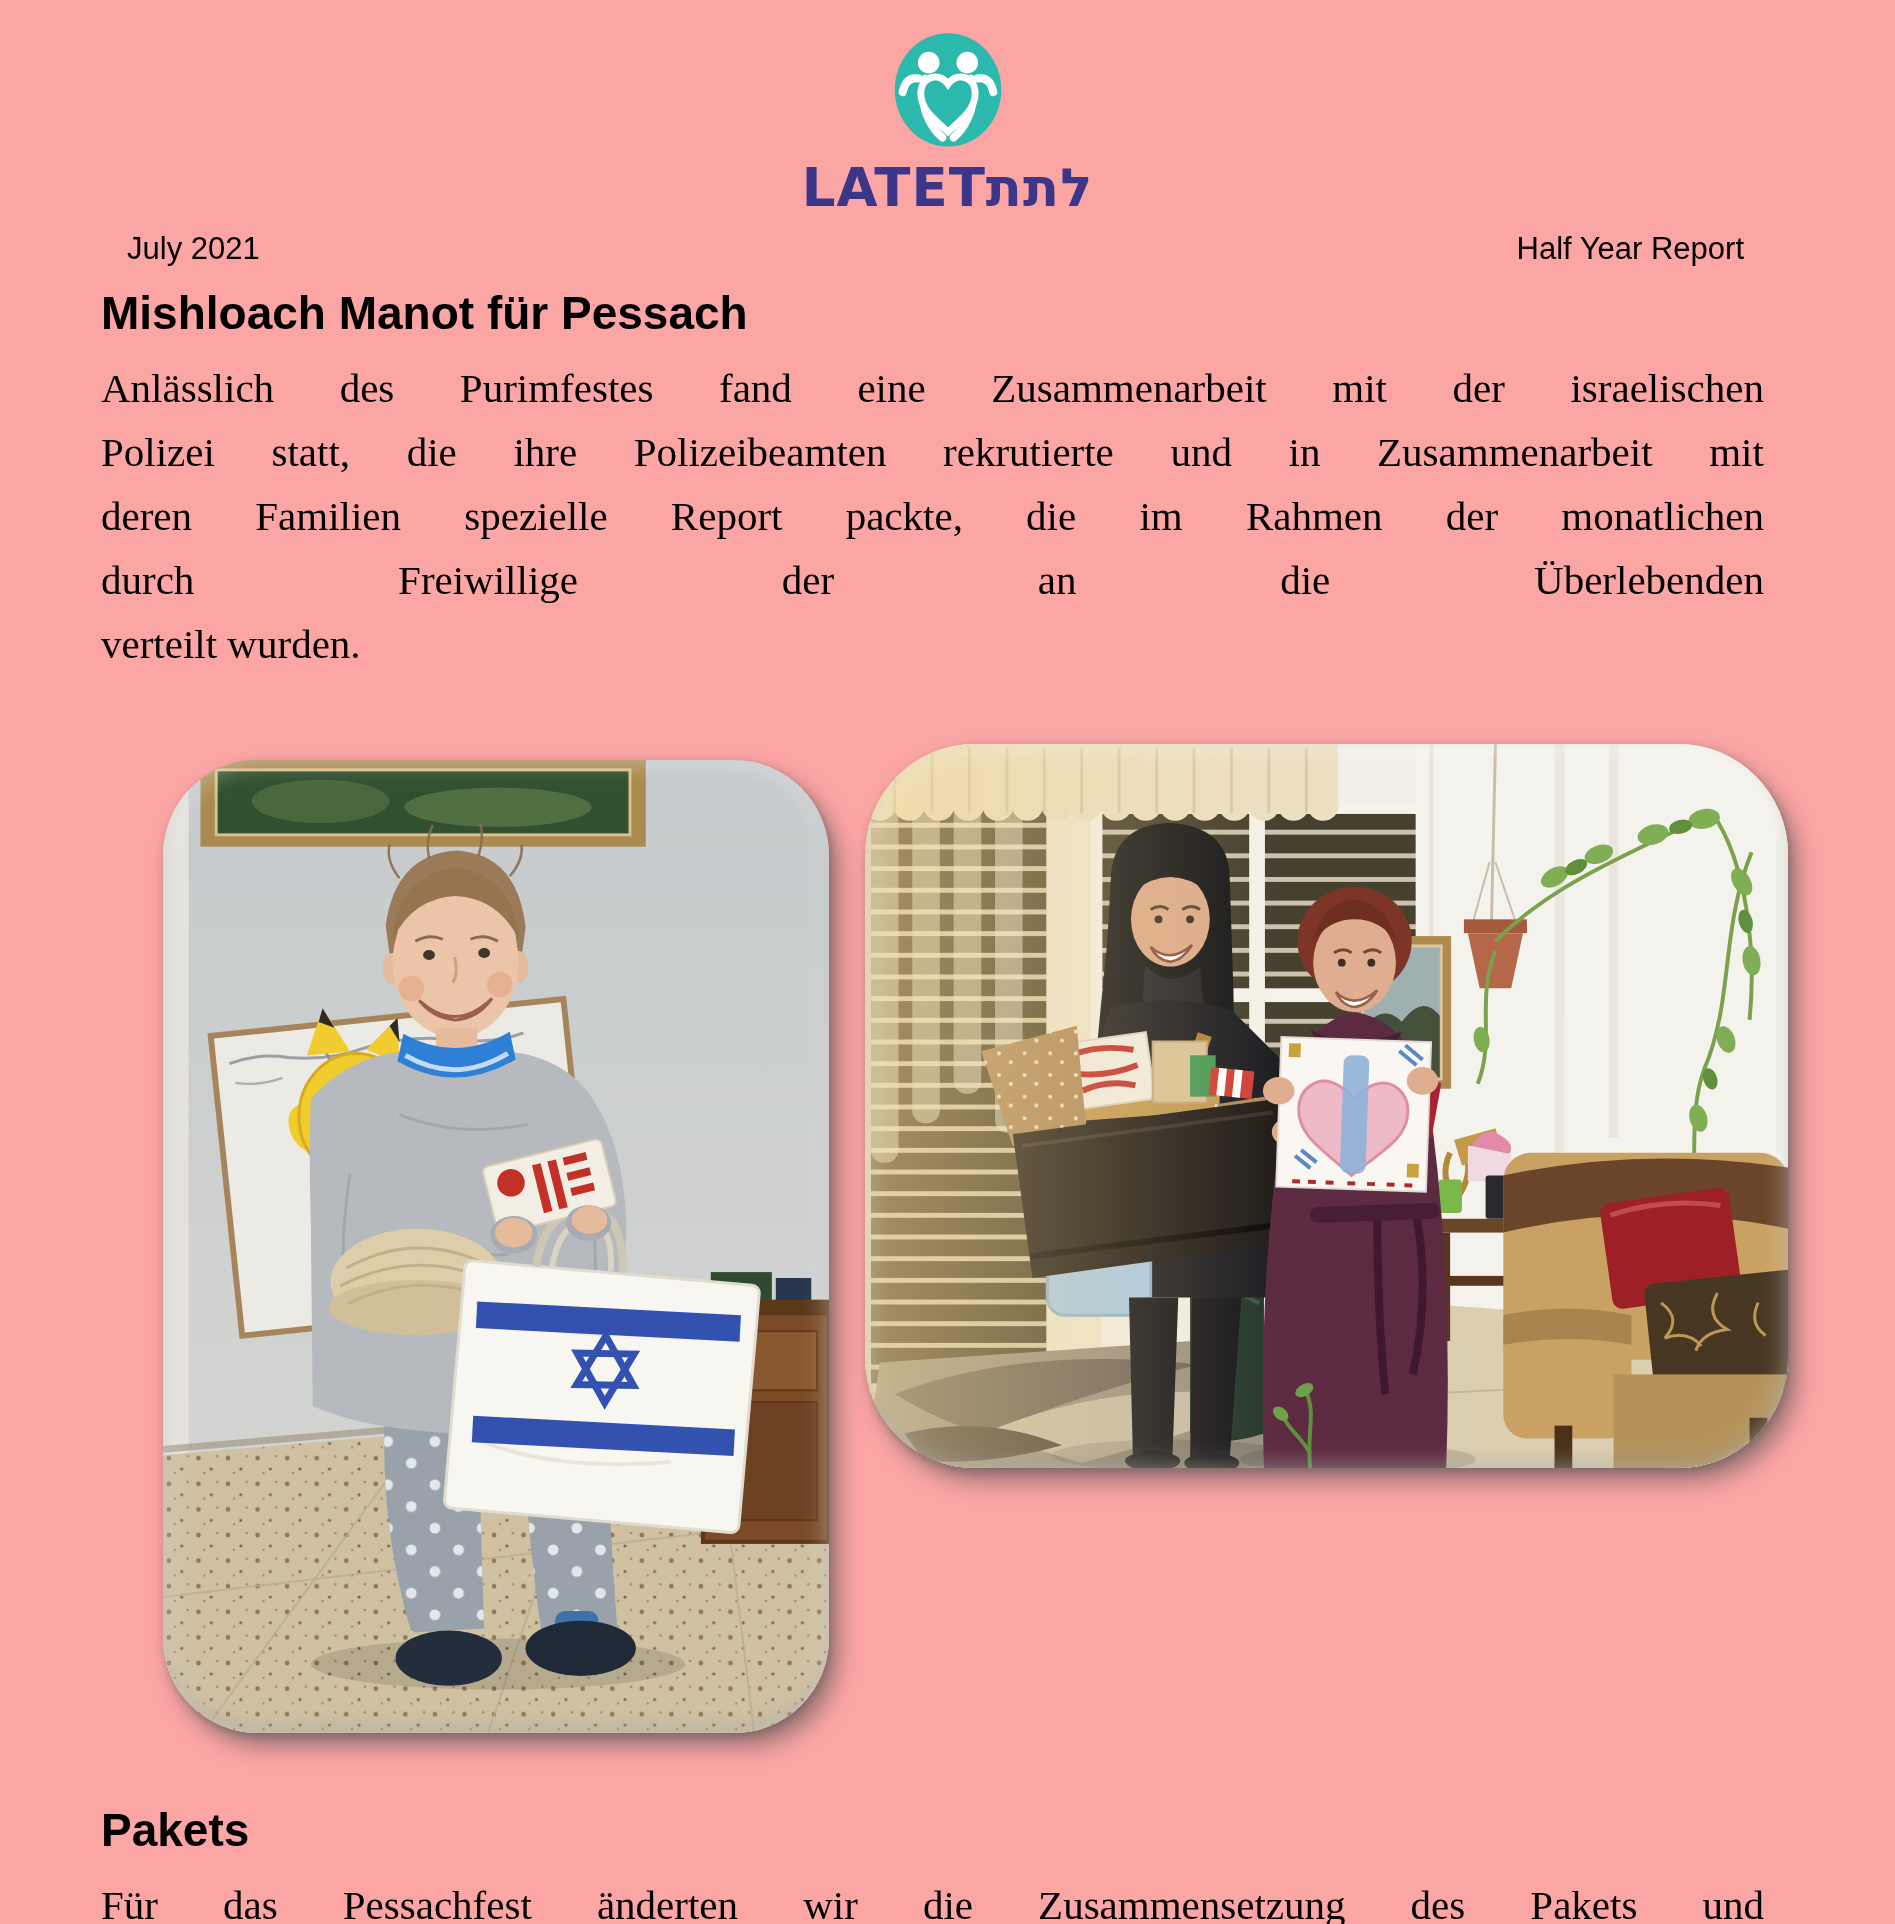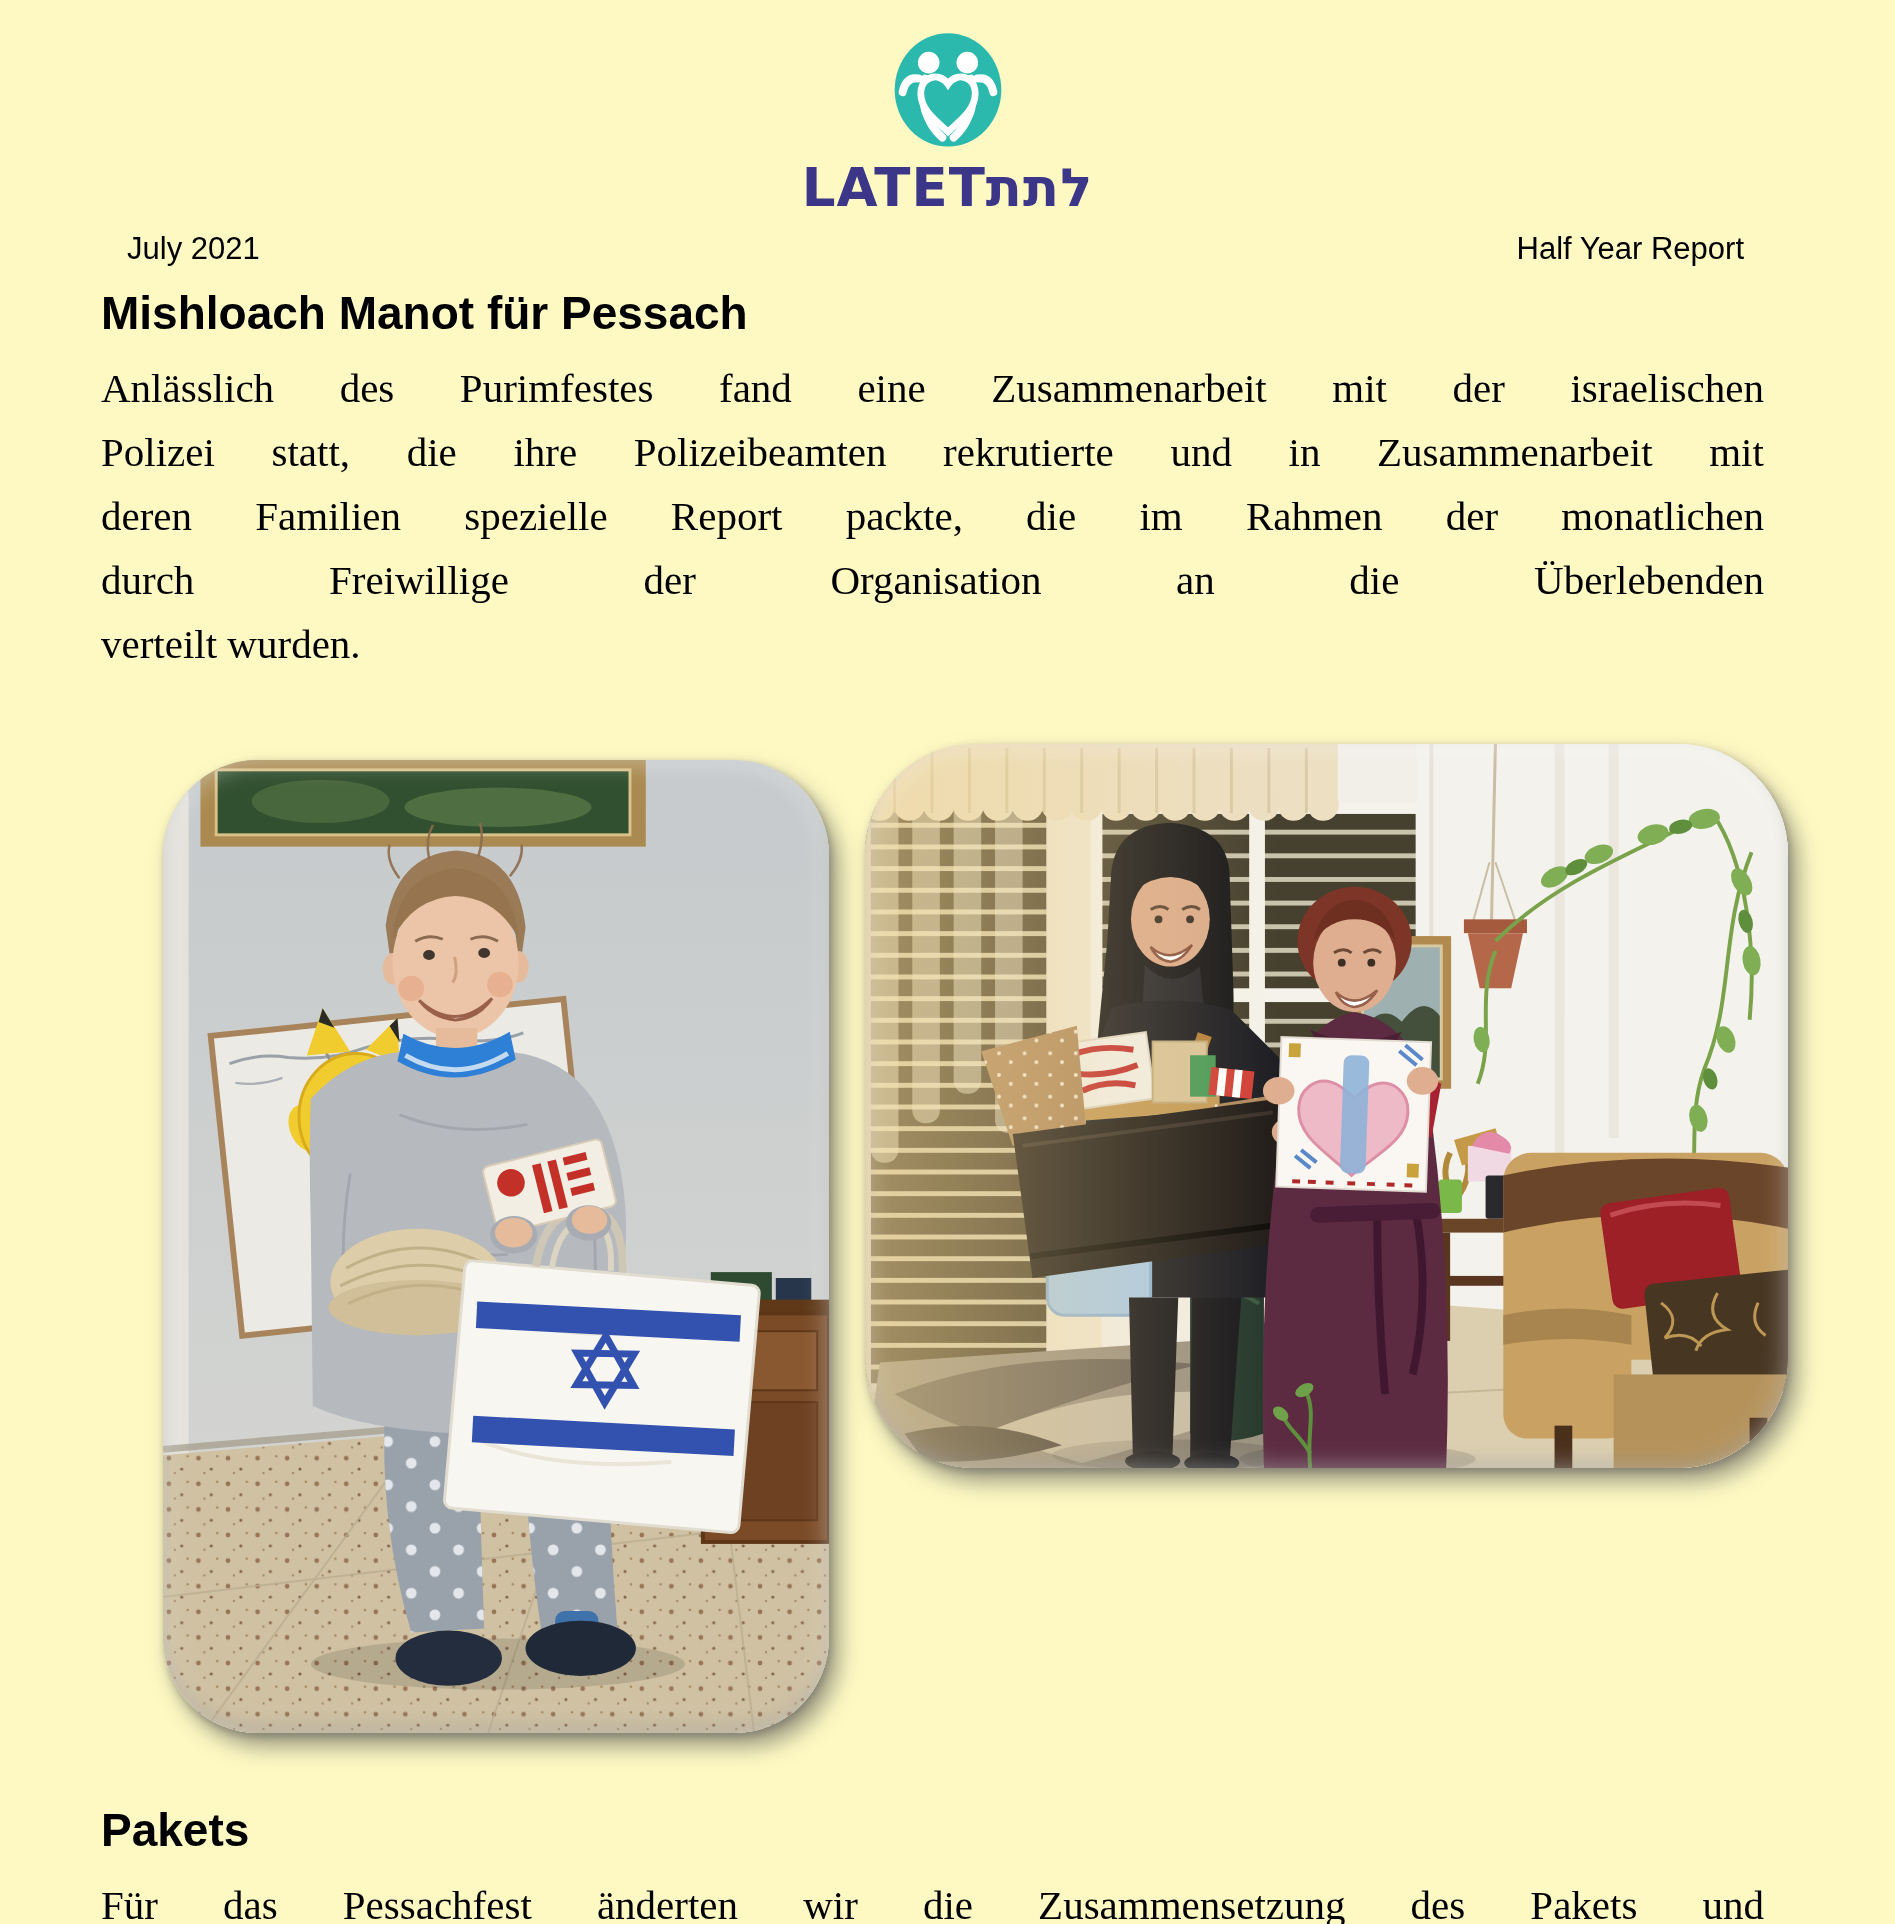--- a/index.html
+++ b/index.html
@@ -1,17 +1,17 @@
 <!DOCTYPE html>
 <html><head>
 <meta charset="utf-8">
 <style>
   html,body{margin:0;padding:0;background:#ffffff;}
   .page{
-    position:relative;width:1895px;height:1925px;background:#fef9c3;
+    position:relative;width:1895px;height:1925px;background:#fca5a5;
     font-family:"Liberation Sans",sans-serif;color:#000;overflow:hidden;
   }
   
   .logo-block{position:absolute;top:31.5px;left:0;width:100%;
     display:flex;flex-direction:column;align-items:center;}
   .logo-icon{width:114px;height:118px;}
   .logo-word{margin-top:11.8px;font-family:"DejaVu Sans",sans-serif;font-weight:bold;
     font-size:53px;line-height:1;color:#3c3689;letter-spacing:1px;white-space:nowrap;}
   
   .meta-row{position:absolute;top:229px;left:127px;right:151px;
@@ -95,21 +95,20 @@
           <span>die</span>
           <span>im</span>
           <span>Rahmen</span>
           <span>der</span>
           <span>monatlichen</span>
         </div>
         <div class="jl">
           <span>durch</span>
           <span>Freiwillige</span>
           <span>der</span>
-          <span>Organisation</span>
           <span>an</span>
           <span>die</span>
           <span>Überlebenden</span>
         </div>
         <div class="jl plain">verteilt wurden.</div>
       </div>
   </section>
 
   <figure class="photo photo-left">
     <svg viewBox="0 0 676 988" preserveAspectRatio="none">

